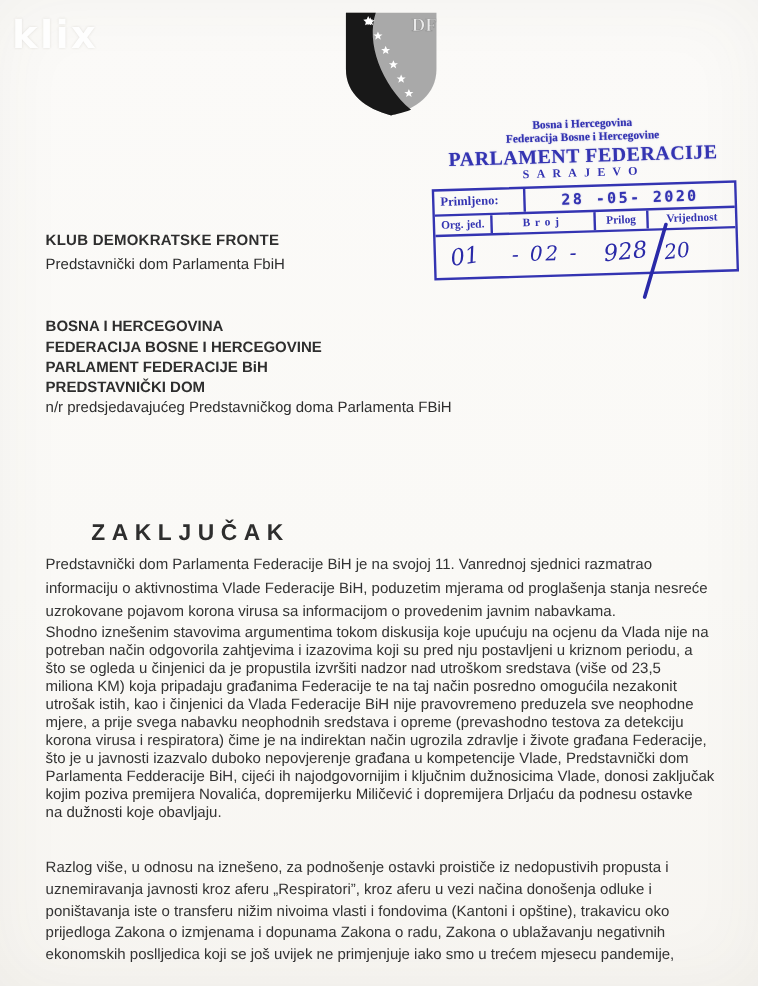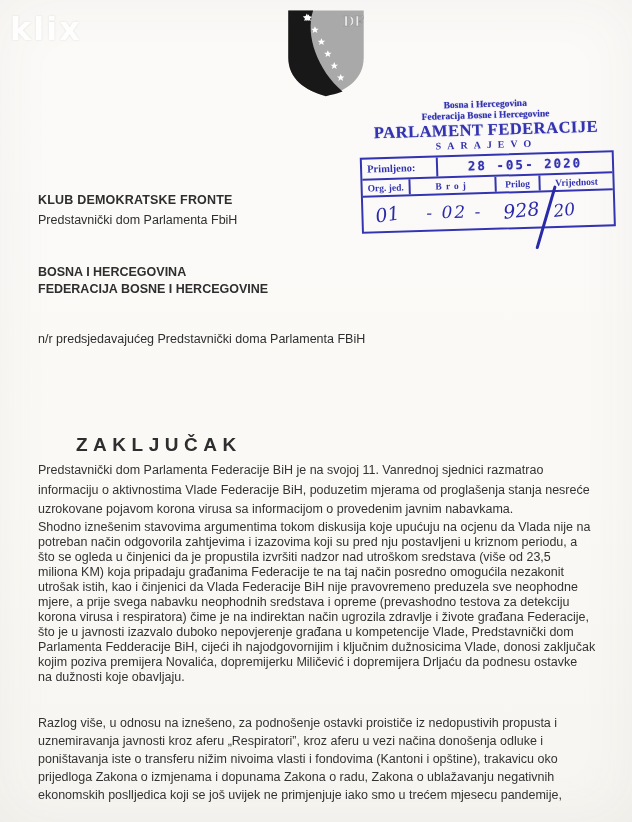--- a/index.html
+++ b/index.html
@@ -141,22 +141,24 @@
       </div>
     </div>
   </div>
 
   <div class="abs sender">KLUB DEMOKRATSKE FRONTE</div>
   <div class="abs recipient">Predstavnički dom Parlamenta FbiH</div>
 
   <div class="abs address">
     <div>BOSNA I HERCEGOVINA</div>
     <div>FEDERACIJA BOSNE I HERCEGOVINE</div>
+    <div>PARLAMENT FEDERACIJE BiH</div>
+    <div>PREDSTAVNIČKI DOM</div>
   </div>
-  <div class="abs attention">n/r predsjedavajućeg Predstavnički doma Parlamenta FBiH</div>
+  <div class="abs attention">n/r predsjedavajućeg Predstavničkog doma Parlamenta FBiH</div>
 
   <div class="abs heading">ZAKLJUČAK</div>
   <div class="abs para p1">Predstavnički dom Parlamenta Federacije BiH je na svojoj 11. Vanrednoj sjednici razmatrao
 informaciju o aktivnostima Vlade Federacije BiH, poduzetim mjerama od proglašenja stanja nesreće
 uzrokovane pojavom korona virusa sa informacijom o provedenim javnim nabavkama.</div>
   <div class="abs para p2">Shodno iznešenim stavovima argumentima tokom diskusija koje upućuju na ocjenu da Vlada nije na
 potreban način odgovorila zahtjevima i izazovima koji su pred nju postavljeni u kriznom periodu, a
 što se ogleda u činjenici da je propustila izvršiti nadzor nad utroškom sredstava (više od 23,5
 miliona KM) koja pripadaju građanima Federacije te na taj način posredno omogućila nezakonit
 utrošak istih, kao i činjenici da Vlada Federacije BiH nije pravovremeno preduzela sve neophodne

